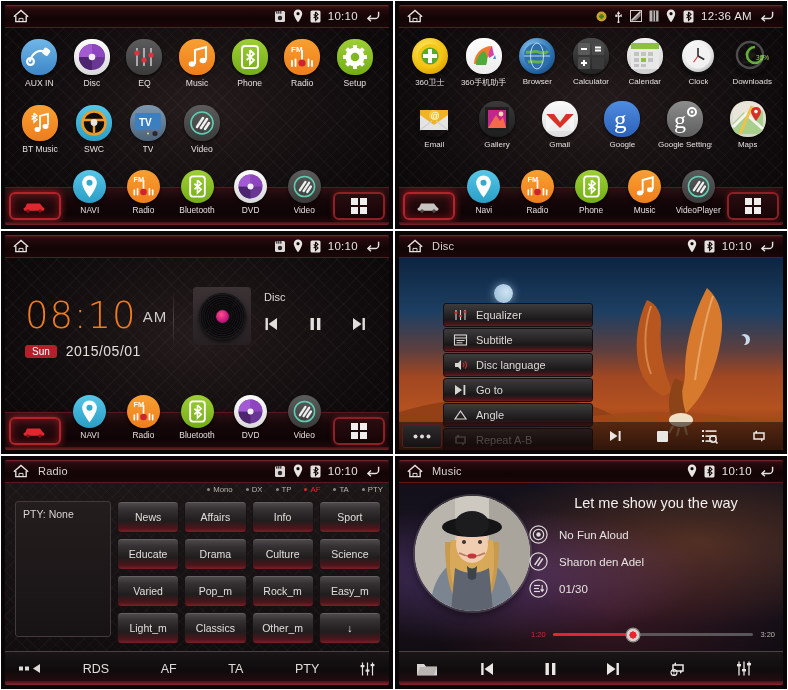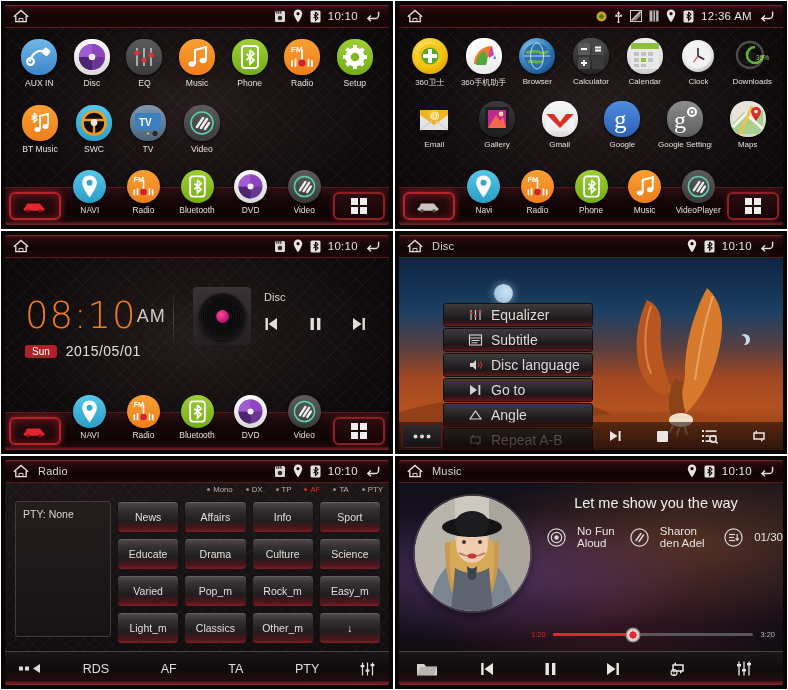--- a/index.html
+++ b/index.html
@@ -130,21 +130,21 @@
     position:absolute; left:62px; right:62px; top:-18px; height:56px;
     display:flex; align-items:flex-start; justify-content:center; gap:8px;
   }
   .dock-cell { display:flex; flex-direction:column; align-items:center; width:52px; }
   .dock-cell .appicon { width:33px; height:33px; }
   .dock-cell .applabel { margin-top:2px; font-size:8.4px; }
 
   
   .clockwrap { position:absolute; left:20px; top:62px; }
   .clk-time { font-size:37px; color:#ee7b1e; line-height:1; letter-spacing:1px; font-family:"DejaVu Sans", sans-serif; font-weight:300;}
-  .clk-ampm { font-size:18px; color:#cfcbc8; vertical-align:6px; letter-spacing:1px;}
+  .clk-ampm { font-size:15px; color:#cfcbc8; margin-left:6px; vertical-align:6px; letter-spacing:1px;}
   .clk-row2 { margin-top:9px; display:flex; align-items:center; gap:9px; }
   .clk-day { background:#b3202a; color:#fff; font-size:10px; padding:1px 7px; border-radius:3px; }
   .clk-date { color:#e2dedb; font-size:14px; letter-spacing:.5px; }
   .clk-divider { position:absolute; left:168px; top:55px; width:1px; height:58px; background:linear-gradient(180deg,transparent,#4a4244,transparent); }
   .nowplay { position:absolute; left:188px; top:52px; display:flex; gap:13px; }
   .disc-art { width:58px; height:58px; border-radius:4px; background:linear-gradient(180deg,#3b3234,#262022); display:flex; align-items:center; justify-content:center; }
   .vinyl { width:47px; height:47px; border-radius:50%;
     background:repeating-radial-gradient(circle at 50% 50%, #141214 0 1px, #0a090a 1px 2.2px);
     box-shadow:0 2px 4px rgba(0,0,0,.7), inset 0 0 8px rgba(255,255,255,.07);
     display:flex; align-items:center; justify-content:center; }
@@ -161,24 +161,24 @@
   .moon { position:absolute; left:95px; top:26px; width:19px; height:19px; border-radius:50%;
     background:radial-gradient(circle at 65% 40%, #cfe3f2, #8fb6d4); box-shadow:0 0 9px rgba(190,220,245,.6); }
   .moon2 { position:absolute; right:33px; top:76px; width:11px; height:11px; border-radius:50%;
     box-shadow: inset -4px 1px 0 0 #c9dbe9; }
   .eagle { position:absolute; left:190px; top:22px; width:170px; height:160px; }
   .menu {
     position:absolute; left:44px; top:68px; width:150px;
     display:flex; flex-direction:column; gap:1px;
   }
   .menu-item {
-    height:24px; display:flex; align-items:center; gap:8px; padding-left:24px;
+    height:24px; display:flex; align-items:center; gap:8px; padding-left:9px;
     background:linear-gradient(180deg,#3e3b3c 0%,#2a2728 42%,#1a1718 72%,#49151a 92%,#6d1d24 100%);
     border:1px solid #141012; border-radius:3px;
-    color:#ddd9d6; font-size:14px;
+    color:#ddd9d6; font-size:11px;
   }
   .menu-ico { width:15px; height:14px; flex:0 0 15px; }
   .disc-toolbar {
     position:absolute; left:0; right:0; bottom:0; height:28px;
     background:linear-gradient(180deg, rgba(25,12,8,.55), rgba(18,8,6,.78));
     display:flex; align-items:center;
   }
   .dt-more { width:40px; display:flex; align-items:center; justify-content:center;
     height:24px; margin-left:3px; border-radius:3px;
     background:linear-gradient(180deg,#2e2b2c,#151213); border:1px solid #5b1a20;}
@@ -228,21 +228,21 @@
       radial-gradient(ellipse at 78% 35%, rgba(160,90,40,.40) 0%, transparent 55%),
       radial-gradient(ellipse at 55% 75%, rgba(130,40,60,.30) 0%, transparent 60%),
       linear-gradient(180deg,#12101a 0%,#1a1220 45%,#120d12 100%); }
   .album {
     position:absolute; left:16px; top:13px; width:115px; height:115px; border-radius:50%;
     overflow:hidden; box-shadow:0 0 0 2px rgba(255,255,255,.16), 0 4px 10px rgba(0,0,0,.6);
     background:linear-gradient(180deg,#c9c4bd 0%,#9e9a96 40%,#6c6a67 100%);
   }
   .song-title { position:absolute; left:140px; right:10px; top:12px; text-align:center;
     color:#f2efed; font-size:14.5px; }
-  .meta { position:absolute; left:148px; top:42px; display:flex; flex-direction:row; gap:8px; }
+  .meta { position:absolute; left:130px; top:42px; display:flex; flex-direction:column; gap:8px; }
   .meta-row { display:flex; align-items:center; gap:11px; color:#e6e2df; font-size:11.5px; }
   .meta-ic { width:19px; height:19px; flex:0 0 19px; }
   .progress { position:absolute; left:132px; right:8px; bottom:12px; display:flex; align-items:center; gap:7px; }
   .pg-cur { color:#d8262f; font-size:7.5px; }
   .pg-tot { color:#b9b4b1; font-size:7.5px; }
   .pg-track { position:relative; flex:1; height:3px; background:#5a5558; border-radius:2px; }
   .pg-fill { position:absolute; left:0; top:0; bottom:0; width:40%; background:#e12630; border-radius:2px; }
   .pg-knob { position:absolute; left:40%; top:50%; transform:translate(-50%,-50%);
     width:15px; height:15px; border-radius:50%;
     background:radial-gradient(circle at 50% 50%, #e8252f 0 3.5px, #d7d3d0 3.6px 6px, #8f8b88 6.1px 7.5px); }

